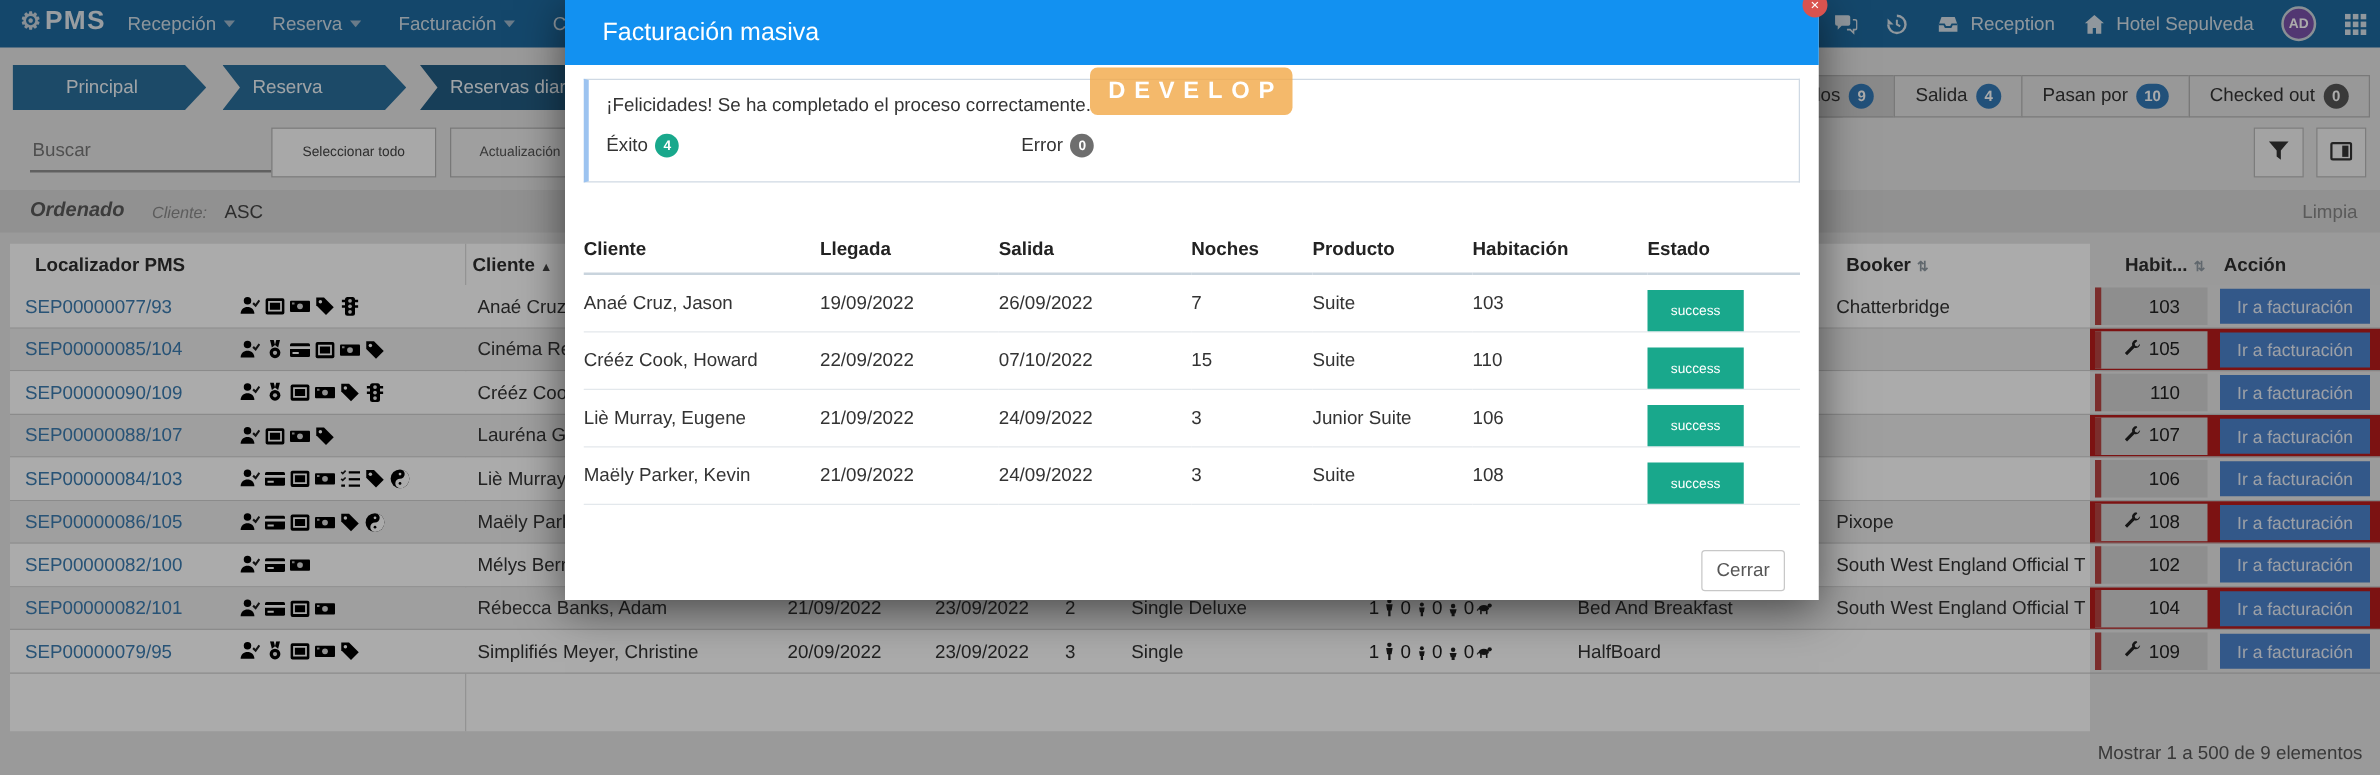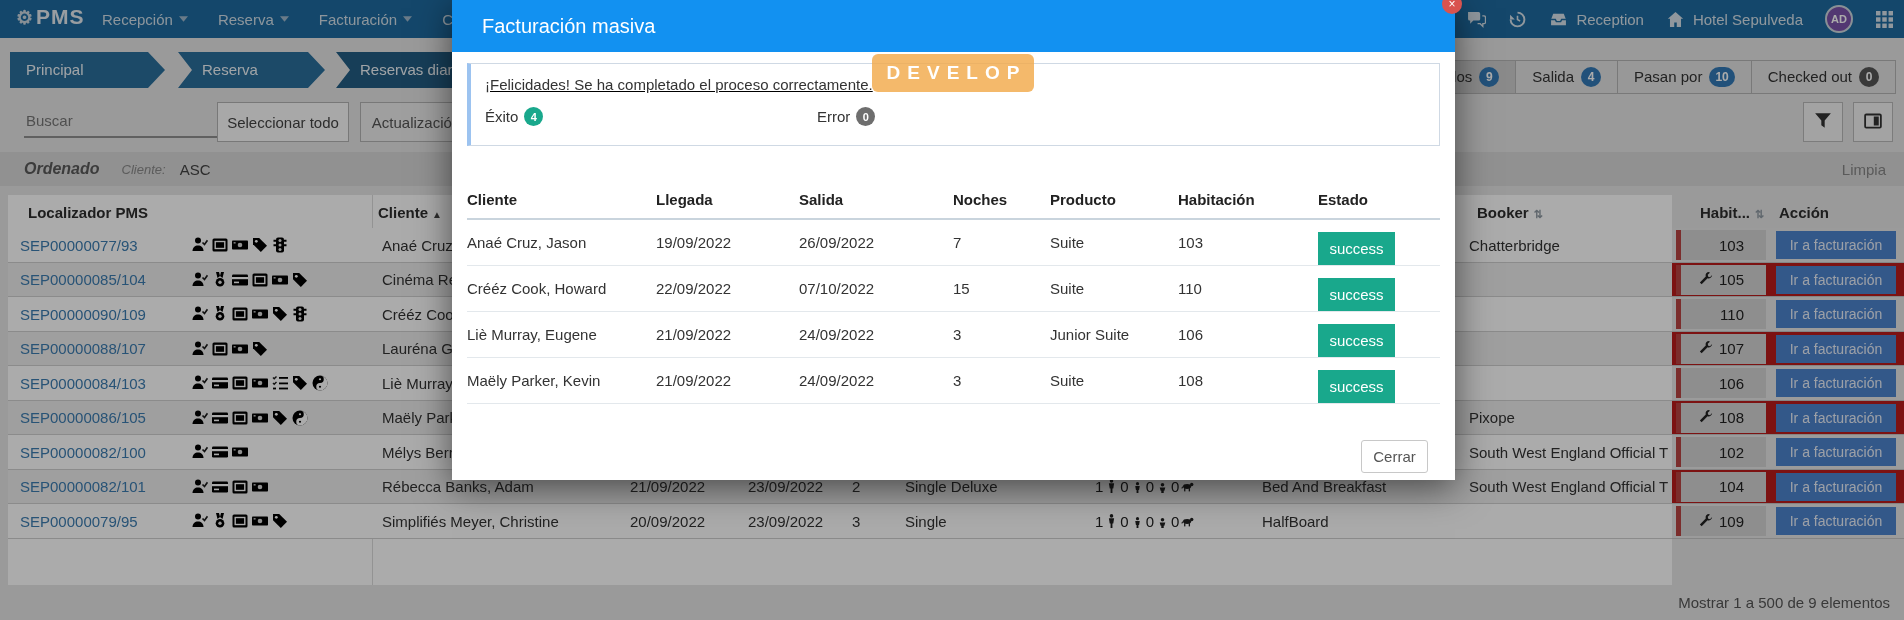--- a/index.html
+++ b/index.html
@@ -17,21 +17,21 @@
   .caret svg{width:9px;height:6px;fill:#9fb8cc;display:block;}
   .nav-right{position:absolute;right:10px;top:0;height:38px;display:flex;align-items:center;gap:22px;color:#d7e2ea;font-size:15px;}
   .nav-right .nav-ic svg{width:19px;height:17px;fill:#d7e2ea;display:block;}
   .nav-right .nav-group{display:flex;align-items:flex-start;gap:8px;white-space:nowrap;}
   .avatar{width:28px;height:28px;border-radius:50%;background:var(--avatar-purple);border:2px solid #cdd7df;
           color:#fff;font-size:11px;font-weight:bold;display:flex;align-items:center;justify-content:center;}
 
   
   .breadcrumb{position:absolute;left:10px;top:52px;height:36px;z-index:1;}
   .crumb{position:absolute;top:0;height:36px;line-height:36px;color:#f0f5f9;font-size:15px;background:#2a6f9c;}
-  .crumb.first{clip-path:polygon(0 0,calc(100% - 17px) 0,100% 50%,calc(100% - 17px) 100%,0 100%);padding:0 28px 0 16px;}
+  .crumb.first{clip-path:polygon(0 0,calc(100% - 17px) 0,100% 50%,calc(100% - 17px) 100%,0 100%);padding:0 28px 0 16px;text-align:center;}
   .crumb.mid{clip-path:polygon(0 0,calc(100% - 17px) 0,100% 50%,calc(100% - 17px) 100%,0 100%,14px 50%);padding:0 28px 0 24px;}
   .crumb.active{background:#235d84;}
 
   
   .tabs{position:absolute;top:60px;right:8px;height:34px;display:flex;z-index:1;}
   .tab{height:34px;line-height:32px;padding:0 16px;background:#e3e3e3;border:1px solid #b5b5b5;margin-left:-1px;
        color:#333;font-size:15px;display:flex;align-items:center;gap:7px;cursor:pointer;white-space:nowrap;}
   .tab.selected{background:#cecece;}
   .badge{min-width:20px;height:20px;border-radius:10px;padding:0 6px;background:var(--badge-blue);color:#fff;
          font-size:12px;font-weight:bold;display:inline-flex;align-items:center;justify-content:center;}
@@ -40,21 +40,21 @@
   .tab-stub .badge{position:absolute;right:5px;top:7px;}
 
   
   .toolbar{position:absolute;left:0;top:100px;width:1904px;height:48px;z-index:1;}
   .search{position:absolute;left:24px;top:6px;width:228px;height:32px;border-bottom:2px solid #8f8f8f;}
   .search input{border:0;outline:0;background:transparent;width:200px;height:28px;font-size:15px;color:#444;
                 font-family:"Liberation Sans",sans-serif;}
   .search input::placeholder{color:#777;}
   .search .s-ic{position:absolute;right:2px;top:6px;}
   .search .s-ic svg{width:17px;height:17px;stroke:#666;fill:#666;}
-  .tbtn{position:absolute;top:2px;height:40px;background:#fbfbfb;border:1px solid #b3b3b3;color:#444;font-size:15px;
+  .tbtn{position:absolute;top:2px;height:40px;background:#fbfbfb;border:1px solid #b3b3b3;color:#444;font-size:11px;
         font-family:"Liberation Sans",sans-serif;cursor:pointer;}
   .tbtn.sel{left:217px;width:132px;}
   .tbtn.upd{left:360px;width:112px;color:#555;background:#ededed;}
   .sqbtn{position:absolute;top:2px;width:40px;height:40px;background:#f4f4f4;border:1px solid #b9b9b9;cursor:pointer;padding:0;}
   .sqbtn svg{width:18px;height:18px;fill:#333;stroke:#333;}
   .sqbtn.funnel{left:1803px;}
   .sqbtn.cols{left:1853px;}
 
   
   .sortbar{position:absolute;left:0;top:152px;width:1904px;height:34px;background:#d8d8d8;z-index:1;
@@ -100,33 +100,33 @@
   .backdrop{position:absolute;left:0;top:0;width:1904px;height:620px;background:rgba(0,0,0,0.33);z-index:10;}
   .modal{position:absolute;left:452px;top:0;width:1003px;height:480px;background:#fff;z-index:20;
          box-shadow:0 8px 34px rgba(0,0,0,0.55);}
   .m-head{height:52px;background:var(--modal-header);color:#fff;font-size:20px;display:flex;align-items:center;padding:0 30px;}
   .m-close{position:absolute;right:-7px;top:-6px;width:20px;height:20px;border-radius:50%;background:#d9534f;border:0;
            color:#fff;font-size:12px;line-height:18px;text-align:center;cursor:pointer;padding:0;z-index:21;}
   .ribbon{position:absolute;left:420px;top:54px;width:162px;height:38px;border-radius:6px;background:var(--develop-ribbon);
           color:#fff;font-size:19px;font-weight:bold;letter-spacing:7px;display:flex;align-items:center;justify-content:center;
           padding-left:7px;z-index:22;}
   .m-body{padding:11px 15px 0;}
-  .alert{position:relative;height:83px;border:1px solid #cfd9e4;border-left:4px solid #9cc3f0;padding:12px 14px;text-decoration:underline;}
+  .alert{position:relative;height:83px;border:1px solid #cfd9e4;border-left:4px solid #9cc3f0;padding:12px 14px;}
   .alert-msg{font-size:15px;color:#333;}
   .alert-counts{position:relative;margin-top:14px;height:20px;font-size:15px;color:#333;}
   .cnt{position:absolute;left:0;display:flex;align-items:center;gap:6px;}
   .cnt.err{left:332px;}
   .pill{width:19px;height:19px;border-radius:50%;color:#fff;font-size:11px;font-weight:bold;
         display:inline-flex;align-items:center;justify-content:center;}
   .pill.teal{background:var(--success);}
   .pill.gray{background:#6e6e6e;}
   .m-table{margin-top:34px;width:973px;border-collapse:collapse;table-layout:fixed;}
   .m-table th{height:39px;text-align:left;font-size:15px;color:#222;border-bottom:2px solid #c9d4dd;padding:0;vertical-align:middle;}
   .m-table td{height:45px;font-size:15px;color:#333;border-bottom:1px solid #e3e8ec;padding:0;vertical-align:middle;}
-  .status-badge{display:inline-flex;width:77px;height:33px;background:var(--success);color:#fff;font-size:15px;
+  .status-badge{display:inline-flex;width:77px;height:33px;background:var(--success);color:#fff;font-size:11px;
                 align-items:center;justify-content:center;margin-top:12px;}
   .m-foot{text-align:right;padding:36px 27px 0 0;}
   .btn-cerrar{width:67px;height:33px;background:#fff;border:1px solid #c8c8c8;border-radius:3px;color:#555;
               font-size:15px;cursor:pointer;font-family:"Liberation Sans",sans-serif;}
 </style>
 </head>
 <body>
 
 <div class="page" style="--navbar: #1e6ba0; --modal-header: #1291f1; --success: #19a88c; --develop-ribbon: rgba(242,170,74,0.82); --action-button: #4d83cc; --badge-blue: #337ab7; --room-bar-red: #b84442; --avatar-purple: #7b52ab; --link-blue: #3c7cb0;">
 

